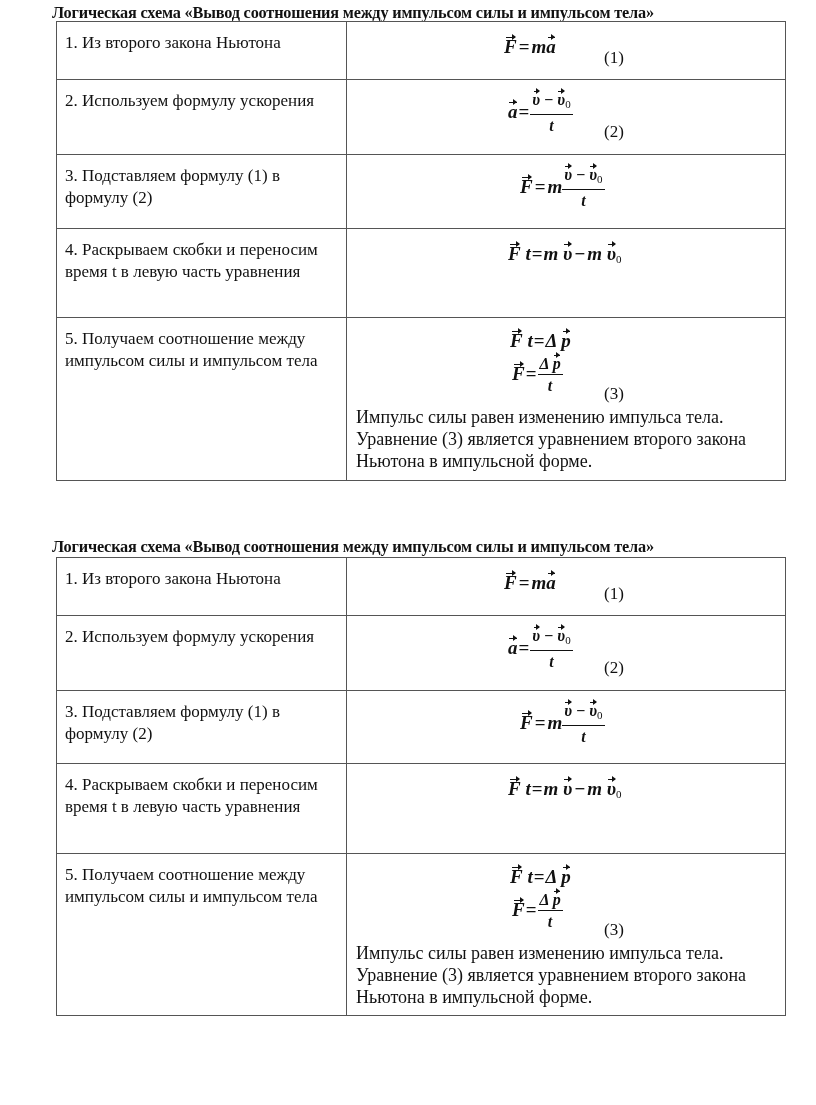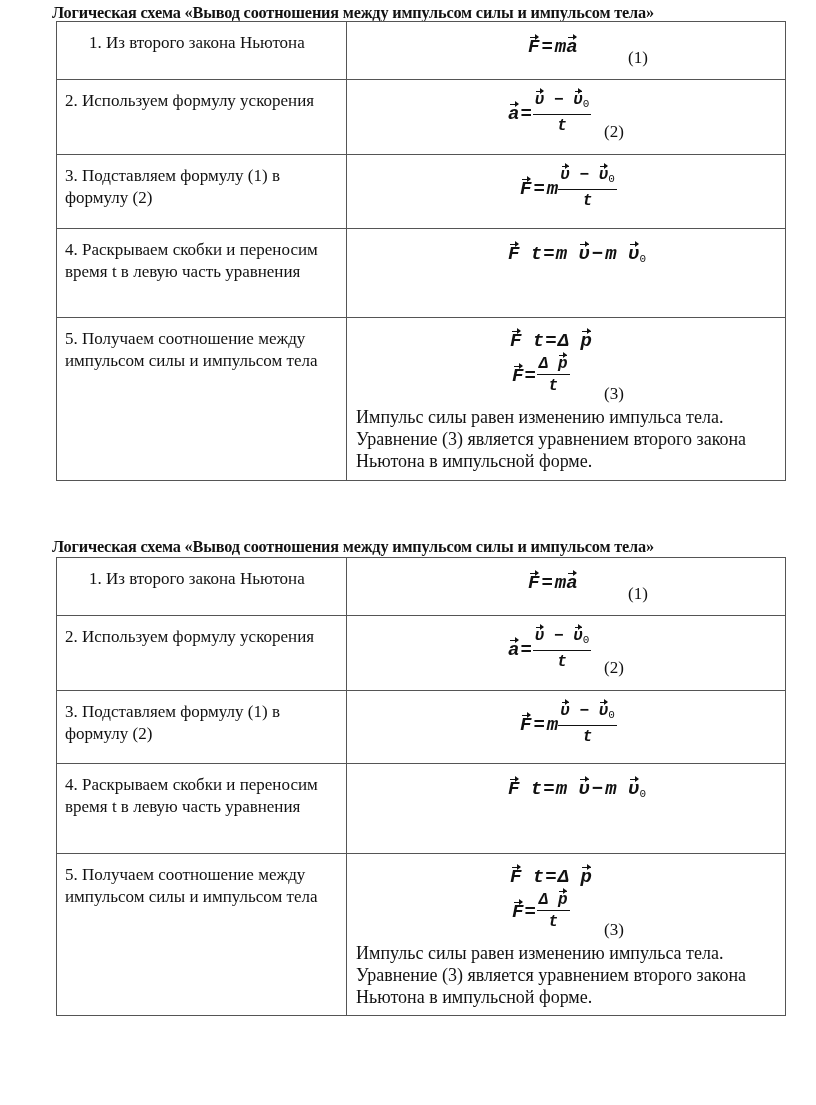--- a/index.html
+++ b/index.html
@@ -2,25 +2,25 @@
 <html><head>
 <meta charset="utf-8">
 <style>
   html, body { margin:0; padding:0; background:#ffffff; }
   body { width:816px; height:1105px; position:relative; overflow:hidden;
          font-family:"Liberation Serif", "DejaVu Serif", serif; color:#111; }
   .title { position:absolute; left:52px; font-weight:bold; font-size:17.5px;
            white-space:nowrap; letter-spacing:-0.2px; transform:scaleX(0.93); transform-origin:left top; }
   .tbl { position:absolute; left:56px; width:730px; border:1.5px solid #555; box-sizing:border-box; }
   .row { position:absolute; left:0; right:0; border-top:1.5px solid #555; box-sizing:border-box; }
-  .row.first { border-top:none;margin-left:24px; }
+  .row.first { border-top:none; }
   .vdiv { position:absolute; top:0; bottom:0; left:289px; border-left:1.5px solid #555; }
   .lcell { position:absolute; left:8px; top:10px; width:270px; font-size:17px; line-height:22px; }
   .rcell { position:absolute; left:291px; right:0; top:0; bottom:0; }
-  .f { position:absolute; font-family:Liberation Mono, monospace; font-style:italic; font-weight:bold; font-size:19px; white-space:nowrap; }
+  .f { position:absolute; font-family:Liberation Serif, serif; font-style:italic; font-weight:bold; font-size:19px; white-space:nowrap; }
   .vec { position:relative; display:inline-block; }
   .vec::before { content:""; position:absolute; left:15%; right:10%; top:1px; border-top:1.4px solid #111; }
   .vec::after { content:""; position:absolute; right:6%; top:-2px; width:0; height:0;
                 border-left:4px solid #111; border-top:3px solid transparent; border-bottom:3px solid transparent; }
   .frac { display:inline-block; vertical-align:middle; text-align:center; font-size:16px; }
   .frac .num { display:block; border-bottom:1.4px solid #111; padding:0 2px; line-height:20px; }
   .frac .den { display:block; line-height:22px; }
   .sub { font-size:11px; font-style:normal; font-weight:normal; vertical-align:-3px; }
   .eqn { position:absolute; font-size:17px; font-style:normal; font-weight:normal; }
   .note { position:absolute; left:8px; font-size:18px; line-height:22px; width:430px; }

